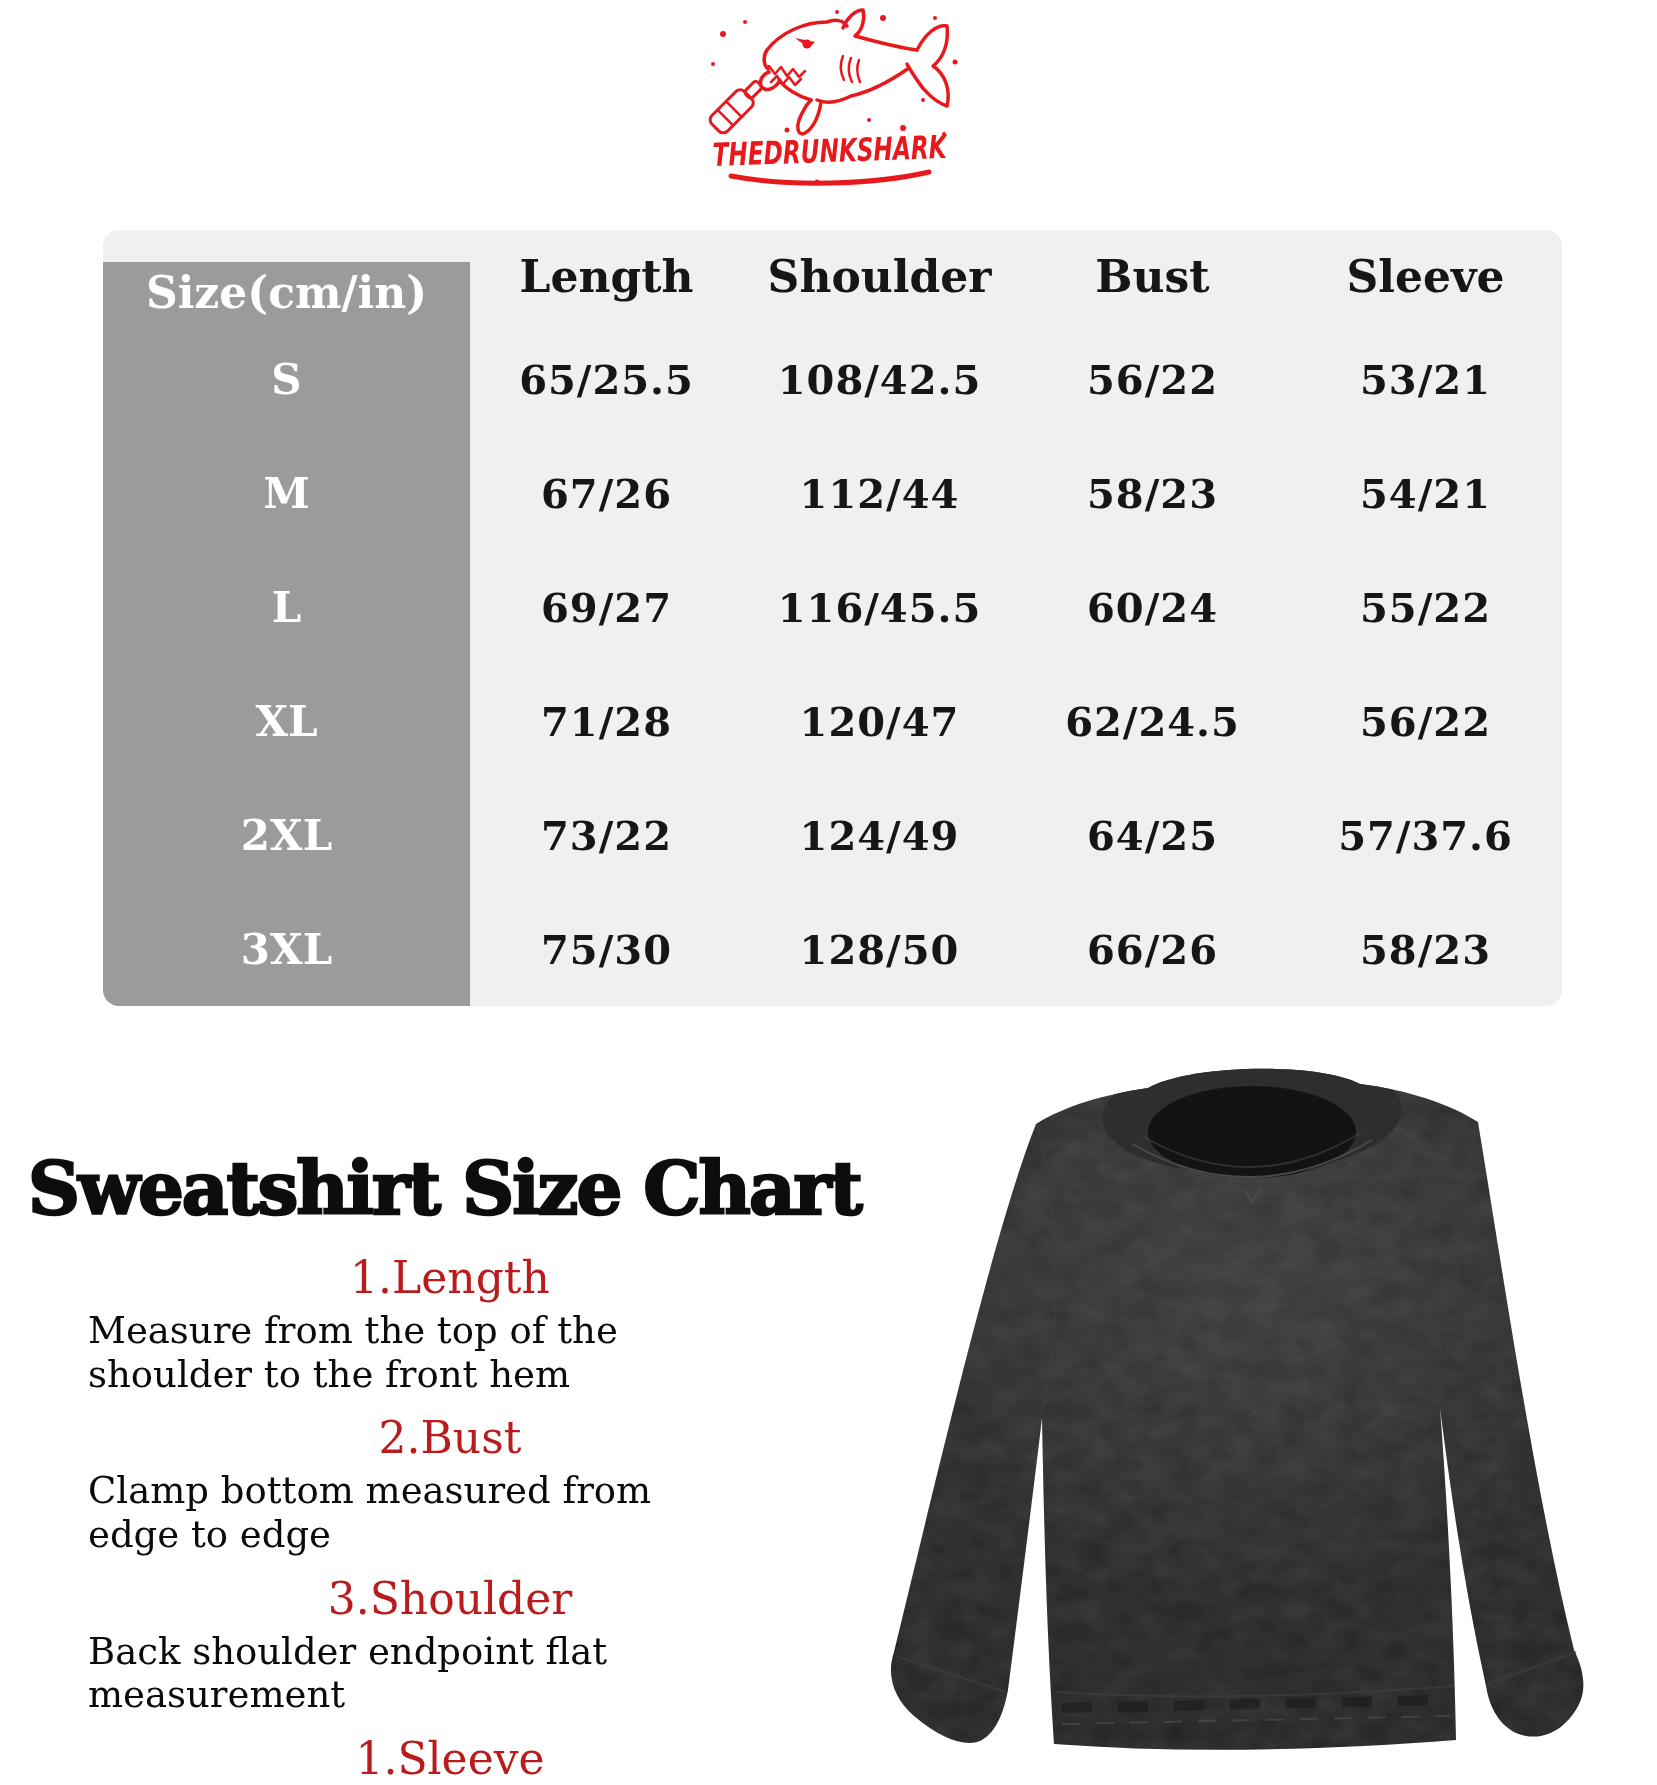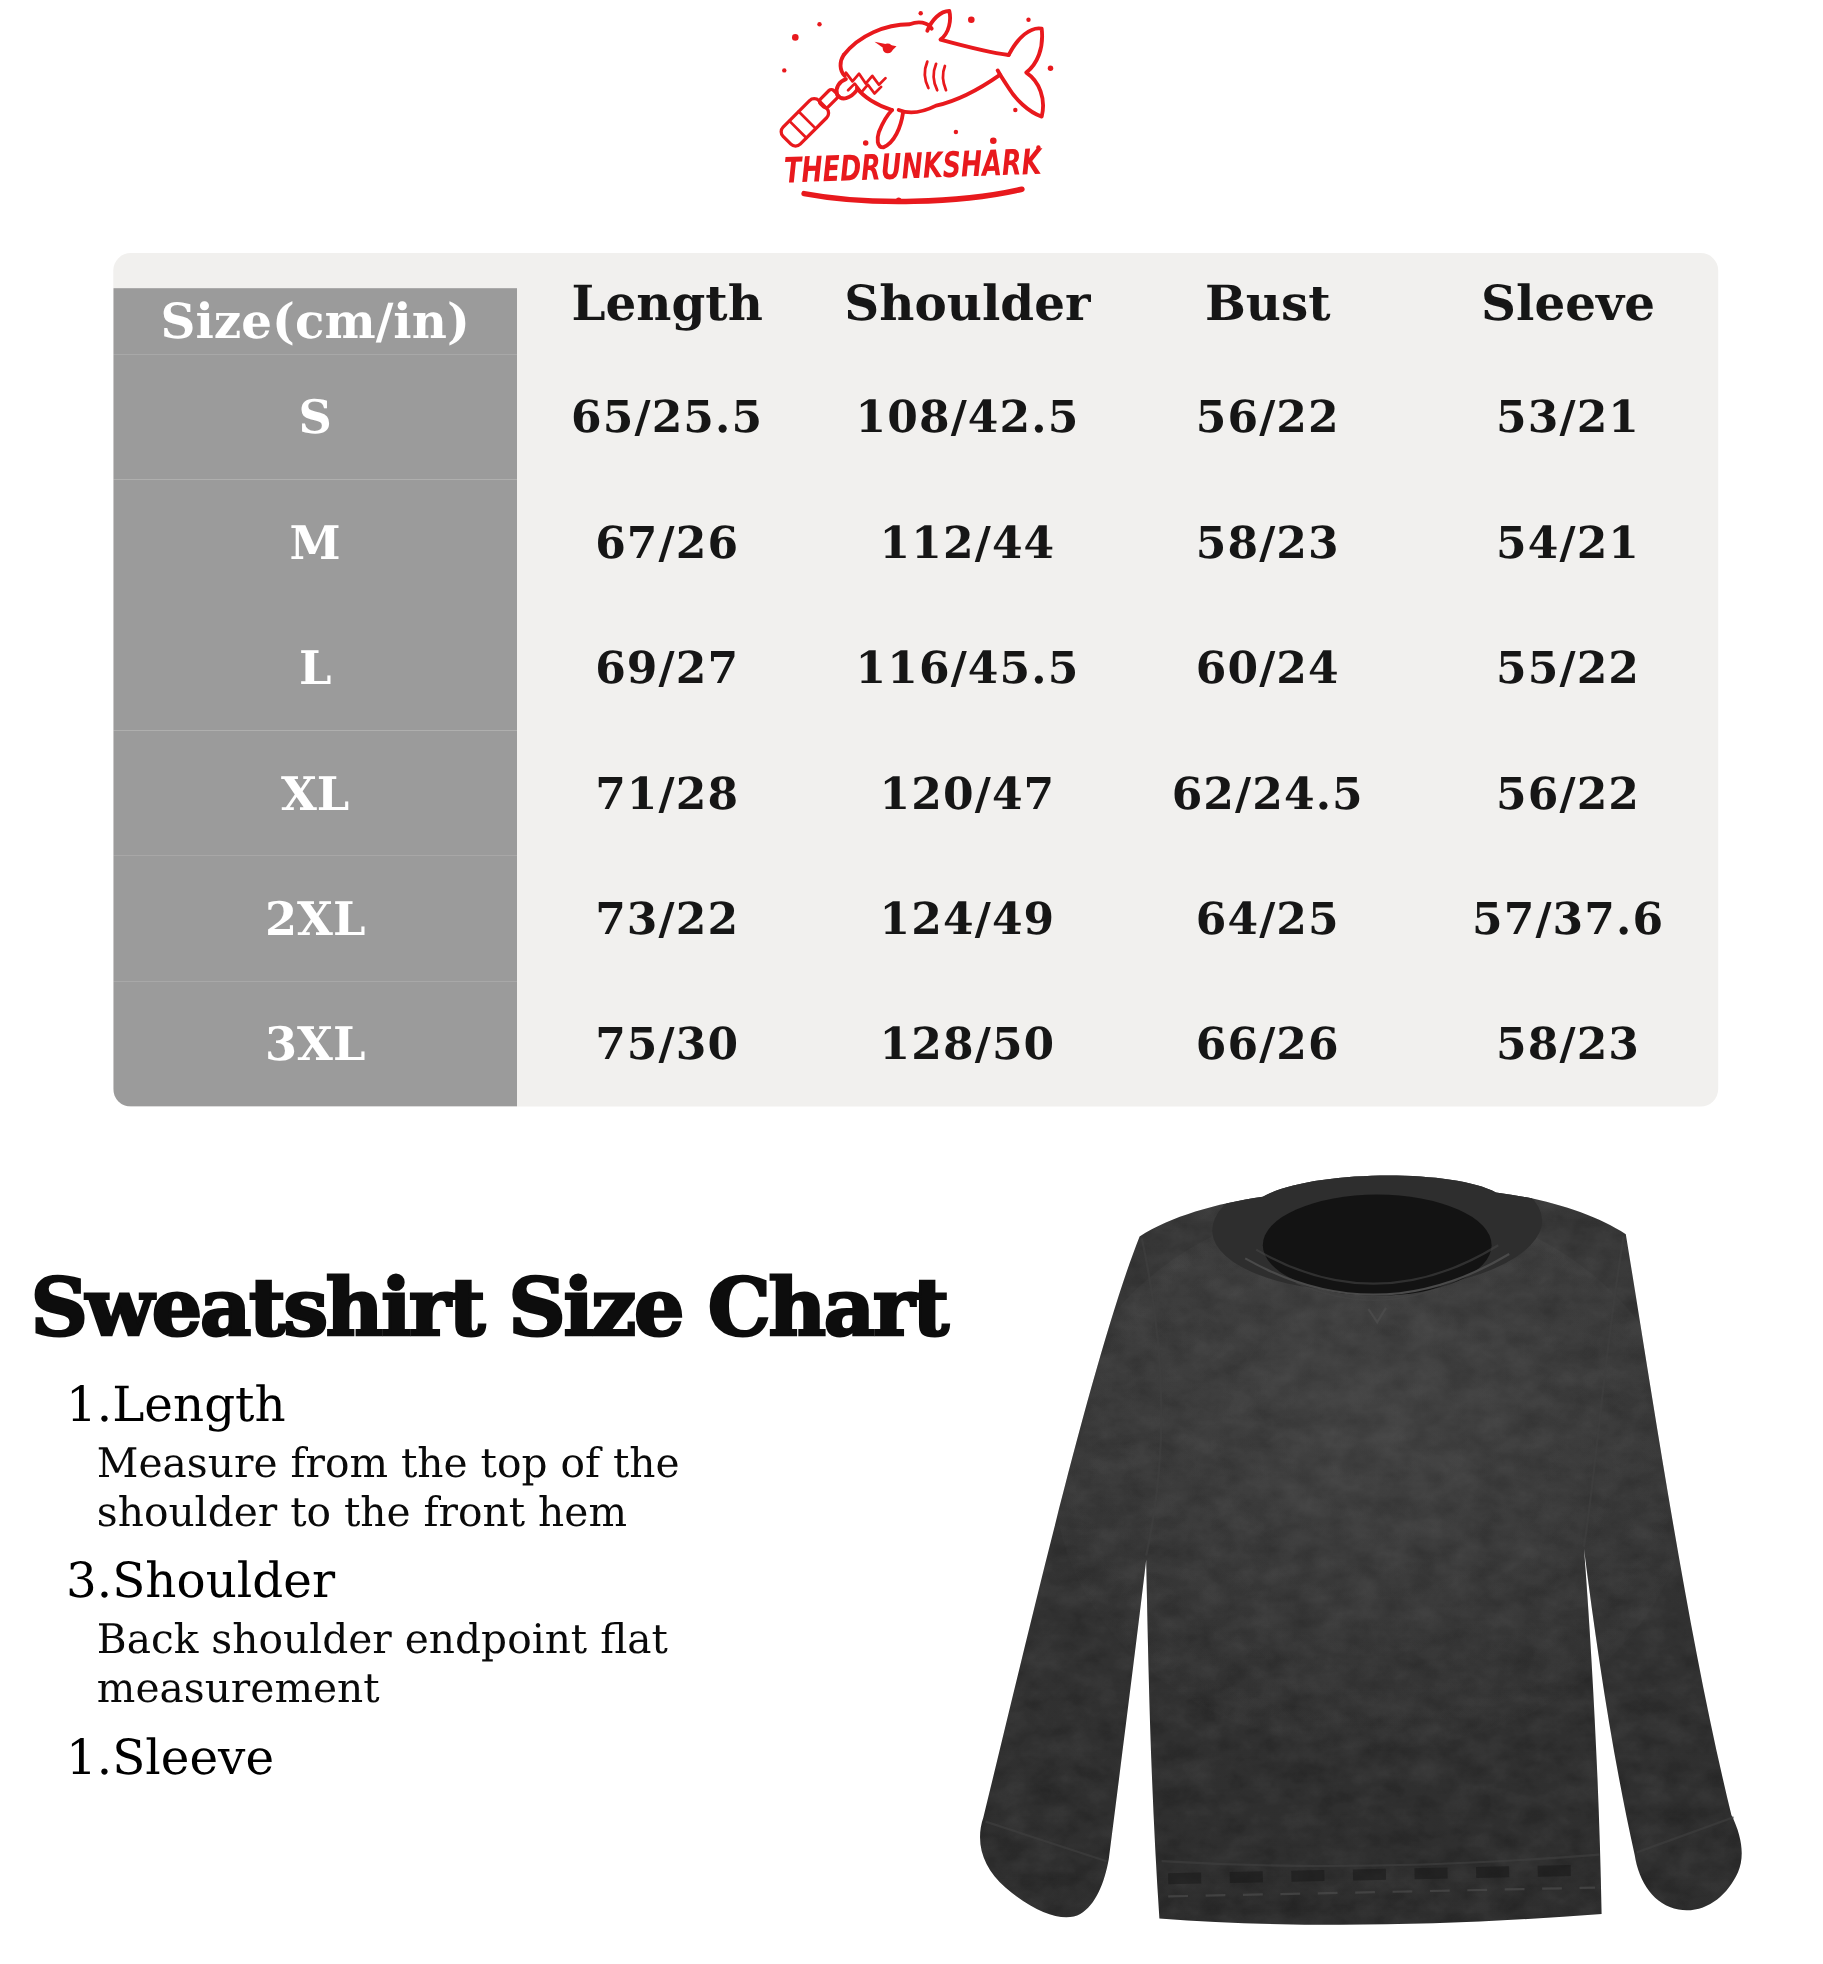--- a/index.html
+++ b/index.html
@@ -28,21 +28,21 @@
   .cell.corner{font-size:44px;margin-top:32px;}
 
   
   .title{
     position:absolute; left:28px; top:1146px;
     font-family:"DejaVu Serif", serif; font-weight:bold;
     font-size:72px; letter-spacing:-2px; color:#0d0d0d;
     -webkit-text-stroke:2.5px #0d0d0d; white-space:nowrap;
   }
   .guide{position:absolute; left:60px; top:1252px; width:780px; color:#000;}
-  .guide-item .guide-label{font-size:44px; margin-top:16px; color:#000000;}
+  .guide-item .guide-label{font-size:44px; margin-top:16px; color:#b91c1c;text-align:center;}
   .guide-item:first-child .guide-label{margin-top:0;}
   .guide-item .guide-desc{
     font-size:37px; line-height:1.18; margin:6px 0 8px 28px;
     white-space:pre-line; color:#0a0a0a;
   }
 
   
   .product{position:absolute; left:848px; top:1040px; width:782px; height:742px;}
   .product svg{width:100%; height:100%; display:block;}
 </style>
@@ -151,20 +151,25 @@
     <div class="cell">58/23</div>
   </div>
 
   <div class="title">Sweatshirt Size Chart</div>
 
   <div class="guide">
     <div class="guide-item">
       <div class="guide-label">1.Length</div>
       <div class="guide-desc">Measure from the top of the
 shoulder to the front hem</div>
+    </div>
+    <div class="guide-item">
+      <div class="guide-label">2.Bust</div>
+      <div class="guide-desc">Clamp bottom measured from
+edge to edge</div>
     </div>
     <div class="guide-item">
       <div class="guide-label">3.Shoulder</div>
       <div class="guide-desc">Back shoulder endpoint flat measurement</div>
     </div>
     <div class="guide-item">
       <div class="guide-label">1.Sleeve</div>
 
     </div>
   </div>

